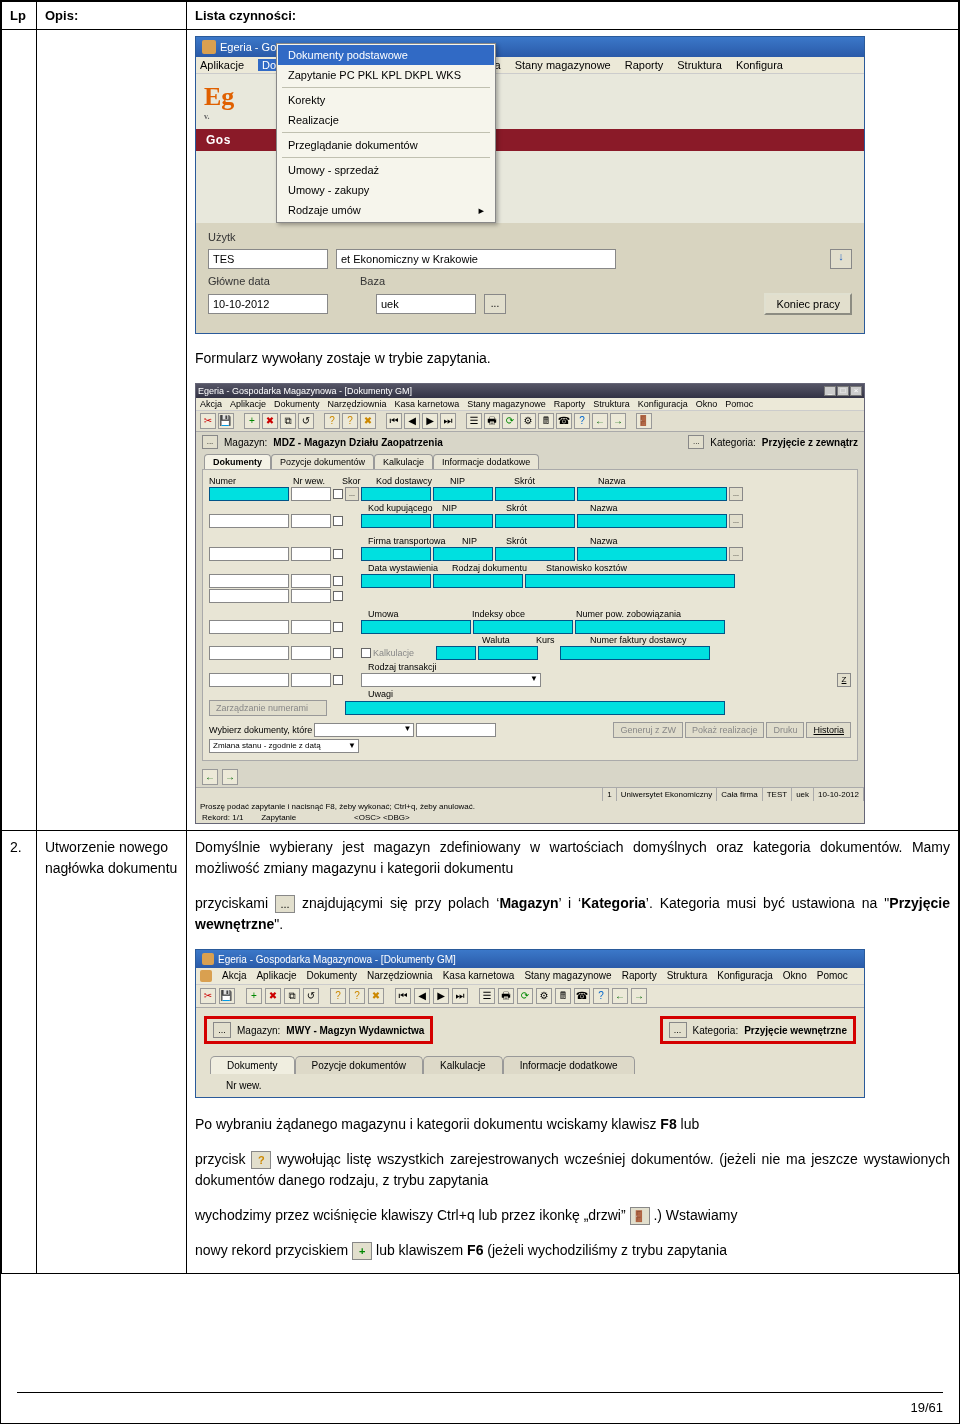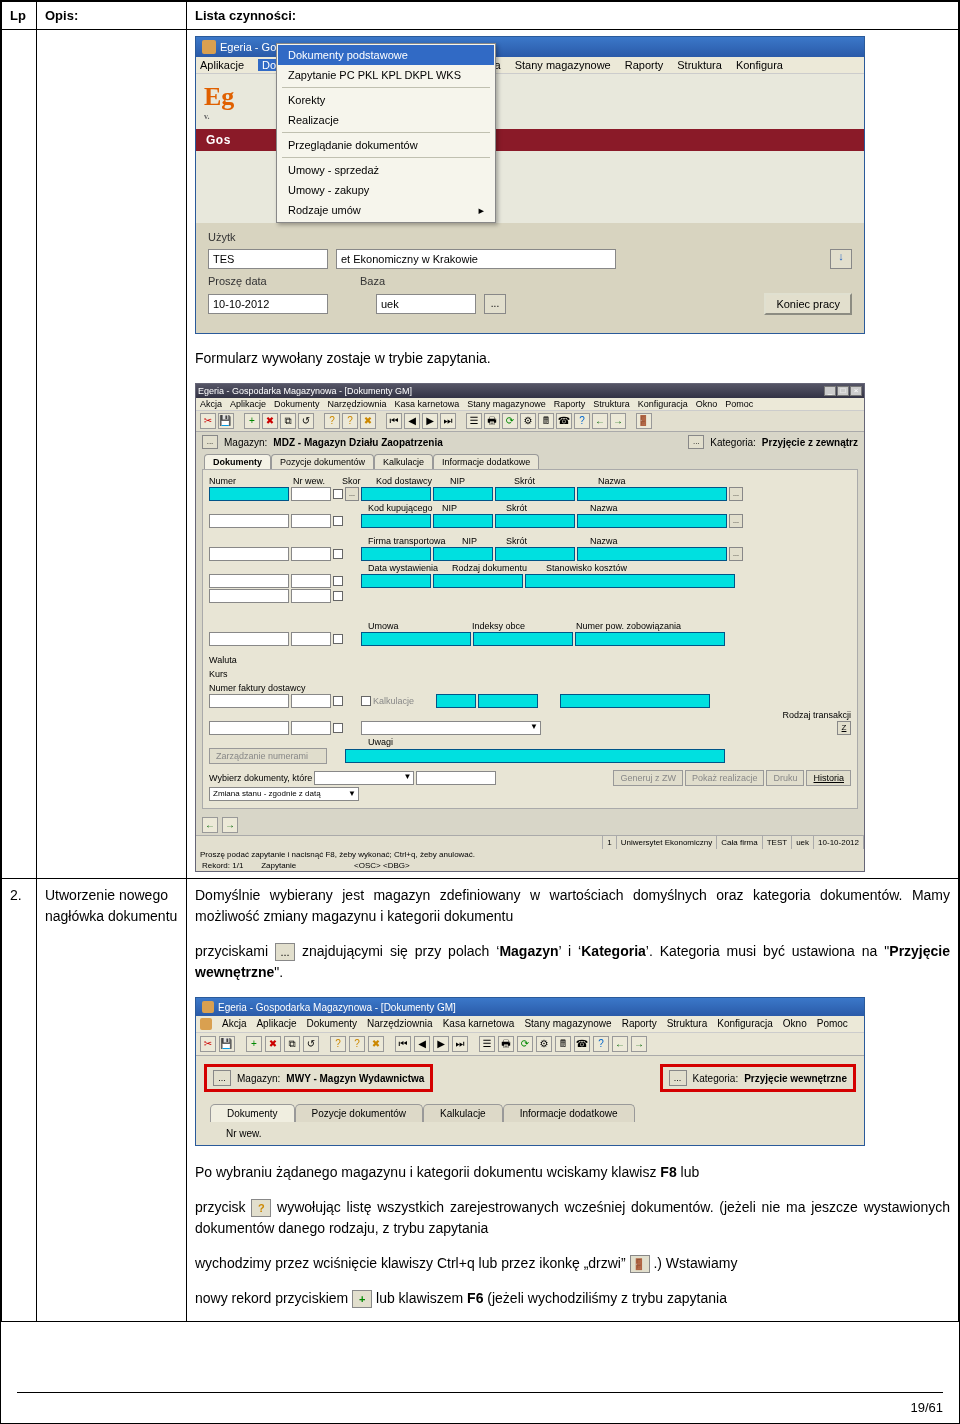--- a/index.html
+++ b/index.html
@@ -166,21 +166,21 @@
       <label>Użytk</label>
     </div>
     <div class="field-row">
       <input class="txtbox w120" value="TES" style="">
       <input class="txtbox w280" value="et Ekonomiczny w Krakowie" style="">
       <div class="rightedge">
         <div class="btn-dl">↓</div>
       </div>
     </div>
     <div class="field-row">
-      <label style="width:120px">Proszę data</label>
+      <label style="width:120px">Główne data</label>
       <label style="width:60px;margin-left:24px;">Baza</label>
     </div>
     <div class="field-row">
       <input class="txtbox w120" value="10-10-2012" style="">
       <input class="txtbox" style="width: 100px; margin-left: 40px;" value="uek">
       <div class="btn-dots">...</div>
       <div class="rightedge">
         <button class="btn-3d">Koniec pracy</button>
       </div>
     </div>
@@ -328,54 +328,54 @@
       <div style="width:14px;"></div>
       <div class="cyan" style="width:70px;"></div>
       <div class="cyan" style="width:90px;"></div>
       <div class="cyan" style="width:210px;"></div>
     </div>
     <div class="cyan-row">
       <div class="whitebox" style="width:80px;"></div>
       <div class="whitebox" style="width:40px;"></div>
       <div class="chk"></div>
     </div>
-    <div style="display:flex;gap:4px;margin-top:18px;">
+    <div style="display:flex;gap:4px;margin-top:6px;">
       <div style="width:155px;"></div>
       <div style="width:100px;"><span class="gl">Umowa</span></div>
       <div style="width:100px;"><span class="gl">Indeksy obce</span></div>
       <div style="width:130px;"><span class="gl">Numer pow. zobowiązania</span></div>
     </div>
     <div class="cyan-row">
       <div class="whitebox" style="width:80px;"></div>
       <div class="whitebox" style="width:40px;"></div>
       <div class="chk"></div>
       <div style="width:14px;"></div>
       <div class="cyan" style="width:110px;"></div>
       <div class="cyan" style="width:100px;"></div>
       <div class="cyan" style="width:150px;"></div>
     </div>
-    <div style="display:flex;gap:4px;margin-top:0;flex-direction:column;">
+    <div style="display:flex;gap:4px;margin-top:0;">
       <div style="width:155px;"></div>
       <div style="width:110px;"></div>
       <div style="width:50px;"><span class="gl">Waluta</span></div>
       <div style="width:50px;"><span class="gl">Kurs</span></div>
       <div style="width:130px;"><span class="gl">Numer faktury dostawcy</span></div>
     </div>
     <div class="cyan-row">
       <div class="whitebox" style="width:80px;"></div>
       <div class="whitebox" style="width:40px;"></div>
       <div class="chk"></div>
       <div style="width:14px;"></div>
       <span class="chk"></span>
       <span class="gl" style="color:#888;">Kalkulacje</span>
       <div class="cyan" style="width:40px;margin-left:20px;"></div>
       <div class="cyan" style="width:60px;"></div>
       <div class="cyan" style="width:150px;margin-left:20px;"></div>
     </div>
-    <div style="display:flex;gap:4px;margin-top:2px;justify-content:space-between;">
+    <div style="display:flex;gap:4px;margin-top:2px;">
       <div style="width:155px;"></div>
       <div><span class="gl">Rodzaj transakcji</span></div>
     </div>
     <div class="cyan-row">
       <div class="whitebox" style="width:80px;"></div>
       <div class="whitebox" style="width:40px;"></div>
       <div class="chk"></div>
       <div style="width:14px;"></div>
       <div class="whitebox" style="width:180px;position:relative;">
                     <span style="position:absolute;right:2px;font-size:8px;">▼</span>

